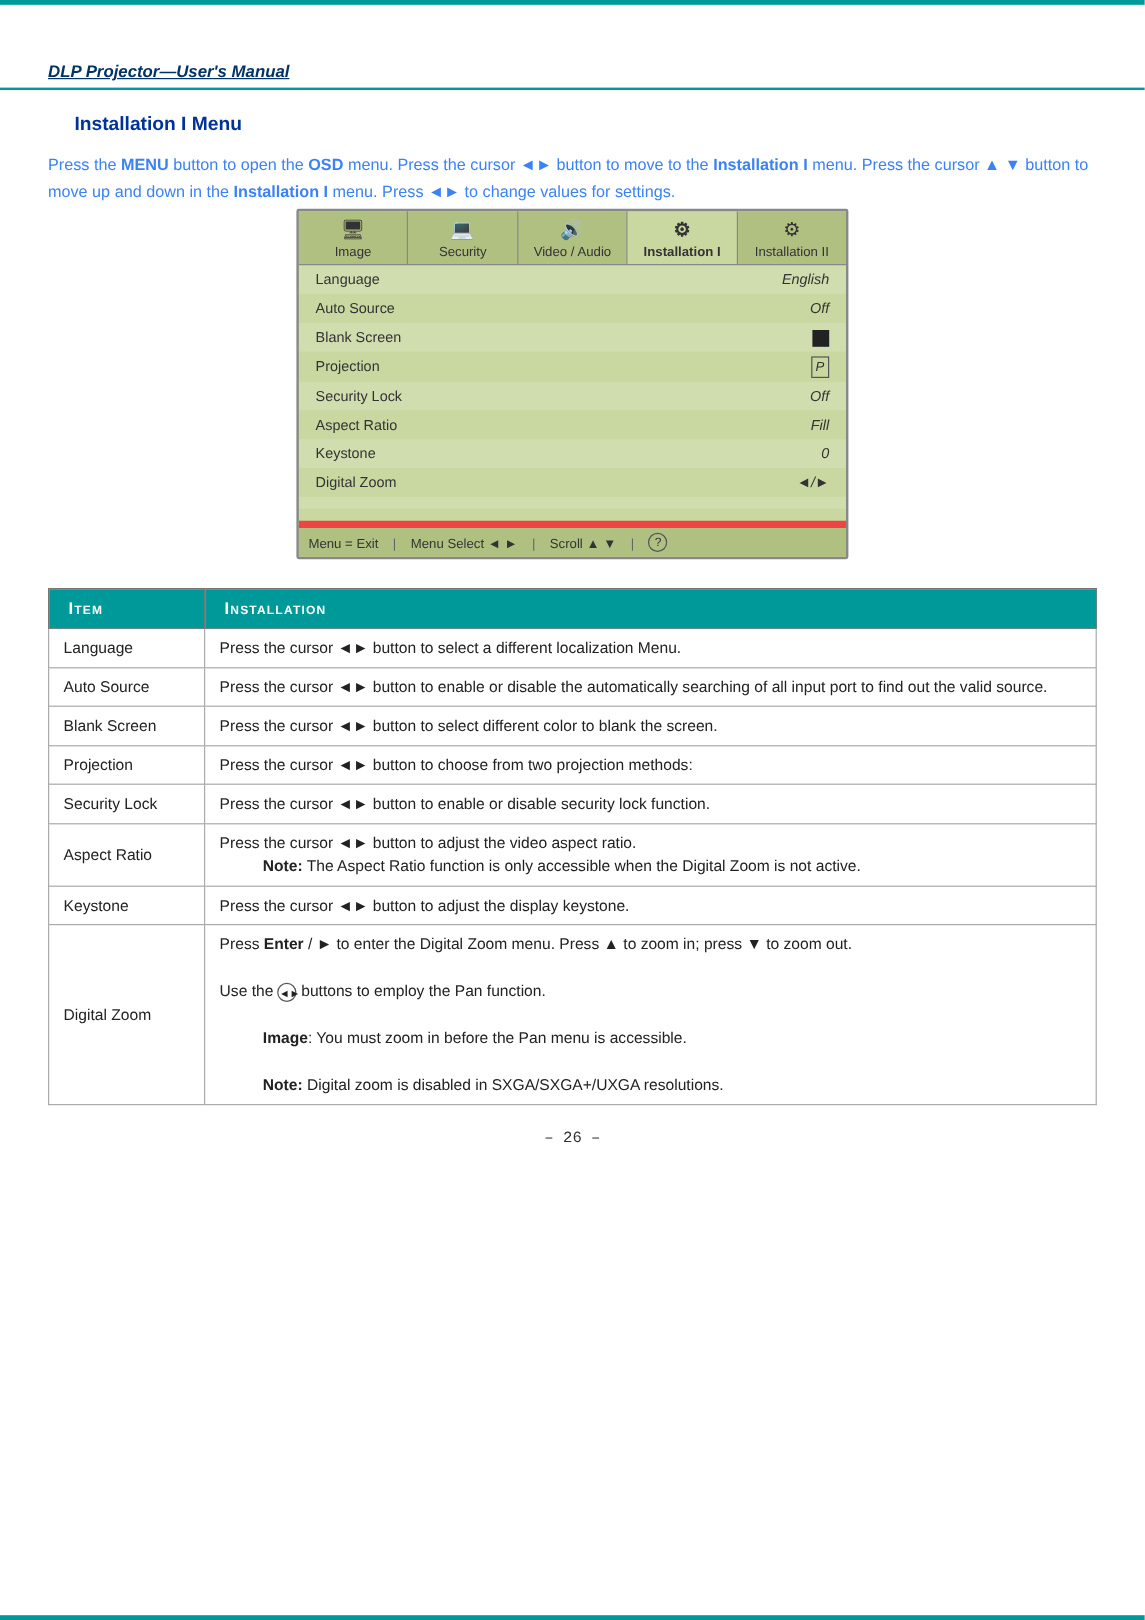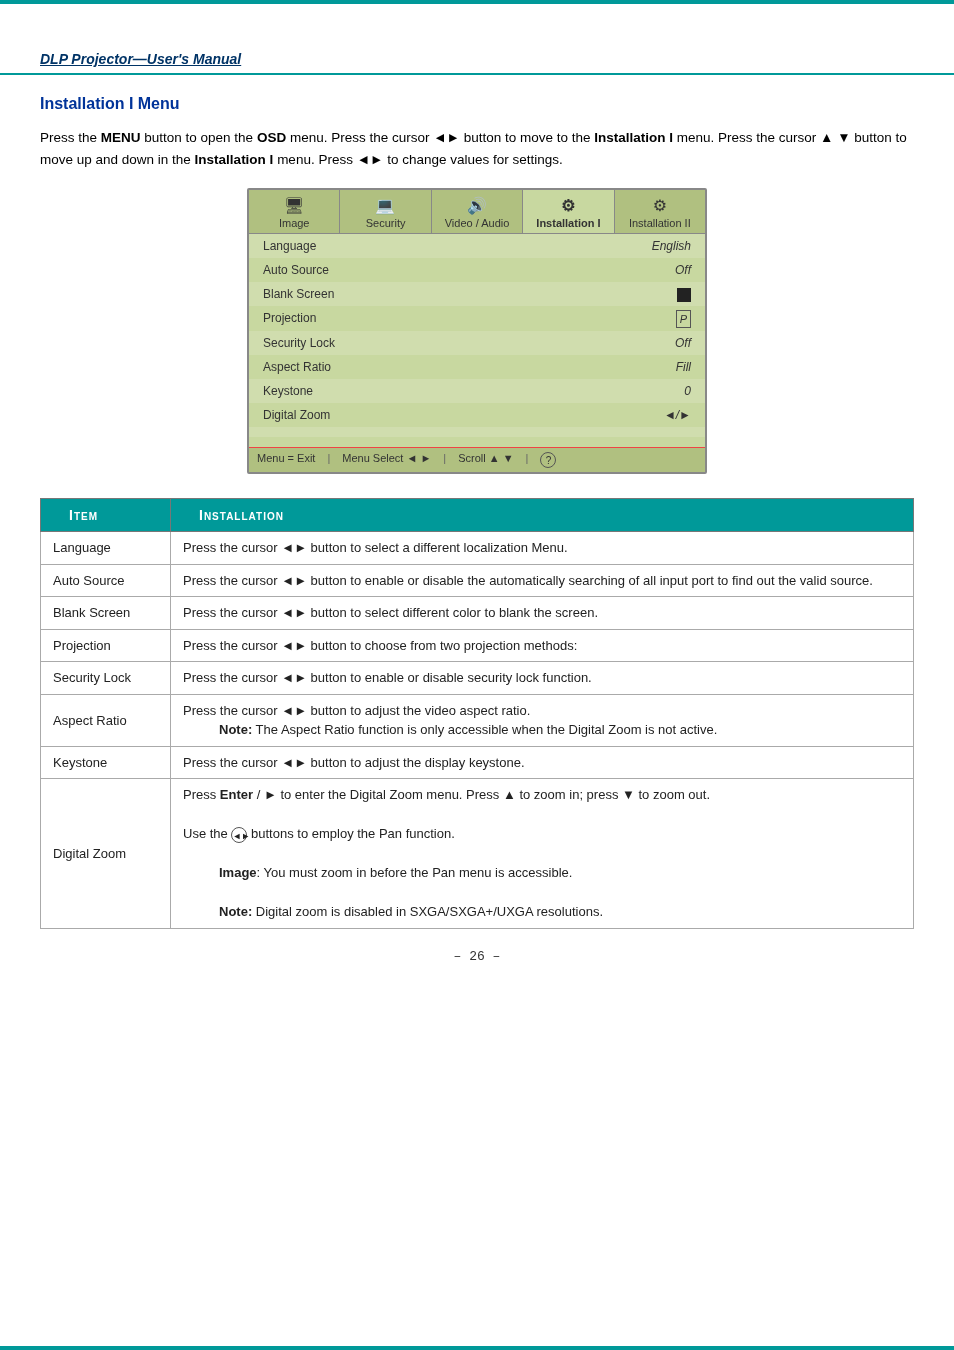--- a/index.html
+++ b/index.html
@@ -35,27 +35,28 @@
 
     .main-content {
       padding: 20px 40px 40px 40px;
     }
 
     .section-title {
       font-size: 16px;
       font-weight: bold;
       color: #003399;
       margin-bottom: 14px;
+      margin-left: 22px;
     }
 
     .intro-text {
       font-size: 13.5px;
       line-height: 1.6;
-      margin-bottom: 18px;
-      color: #000000;
+      margin-bottom: 4px;
+      color: #3b82f6;
     }
 
     .intro-text strong {
       font-weight: bold;
     }
 
     
     .osd-container {
       margin: 0 auto 24px auto;
       width: 460px;
@@ -124,23 +125,23 @@
     .osd-row-value .proj-box {
       display: inline-block;
       border: 1px solid #555;
       padding: 0 3px;
       font-size: 11px;
       vertical-align: middle;
     }
 
     .osd-footer {
       display: flex;
-      align-items: flex-start;
+      align-items: flex-end;
       background: #b0c080;
-      border-top: 1px solid #ef4444;
+      border-top: 6px solid #ef4444;
       padding: 4px 8px;
       font-size: 11px;
       gap: 8px;
     }
 
     .osd-footer-item {
       display: flex;
       align-items: center;
       gap: 3px;
       color: #333;
@@ -158,21 +159,21 @@
       border: 1px solid #888;
       margin-top: 10px;
     }
 
     .desc-table thead tr th {
       background: #009999;
       color: #fff;
       font-size: 14px;
       font-weight: bold;
       font-variant: small-caps;
-      padding: 8px 28px;
+      padding: 8px 16px;
       text-align: left;
       border: 1px solid #777;
       letter-spacing: 1px;
     }
 
     .desc-table thead tr th.item-col {
       width: 130px;
     }
 
     .desc-table tbody tr td {

